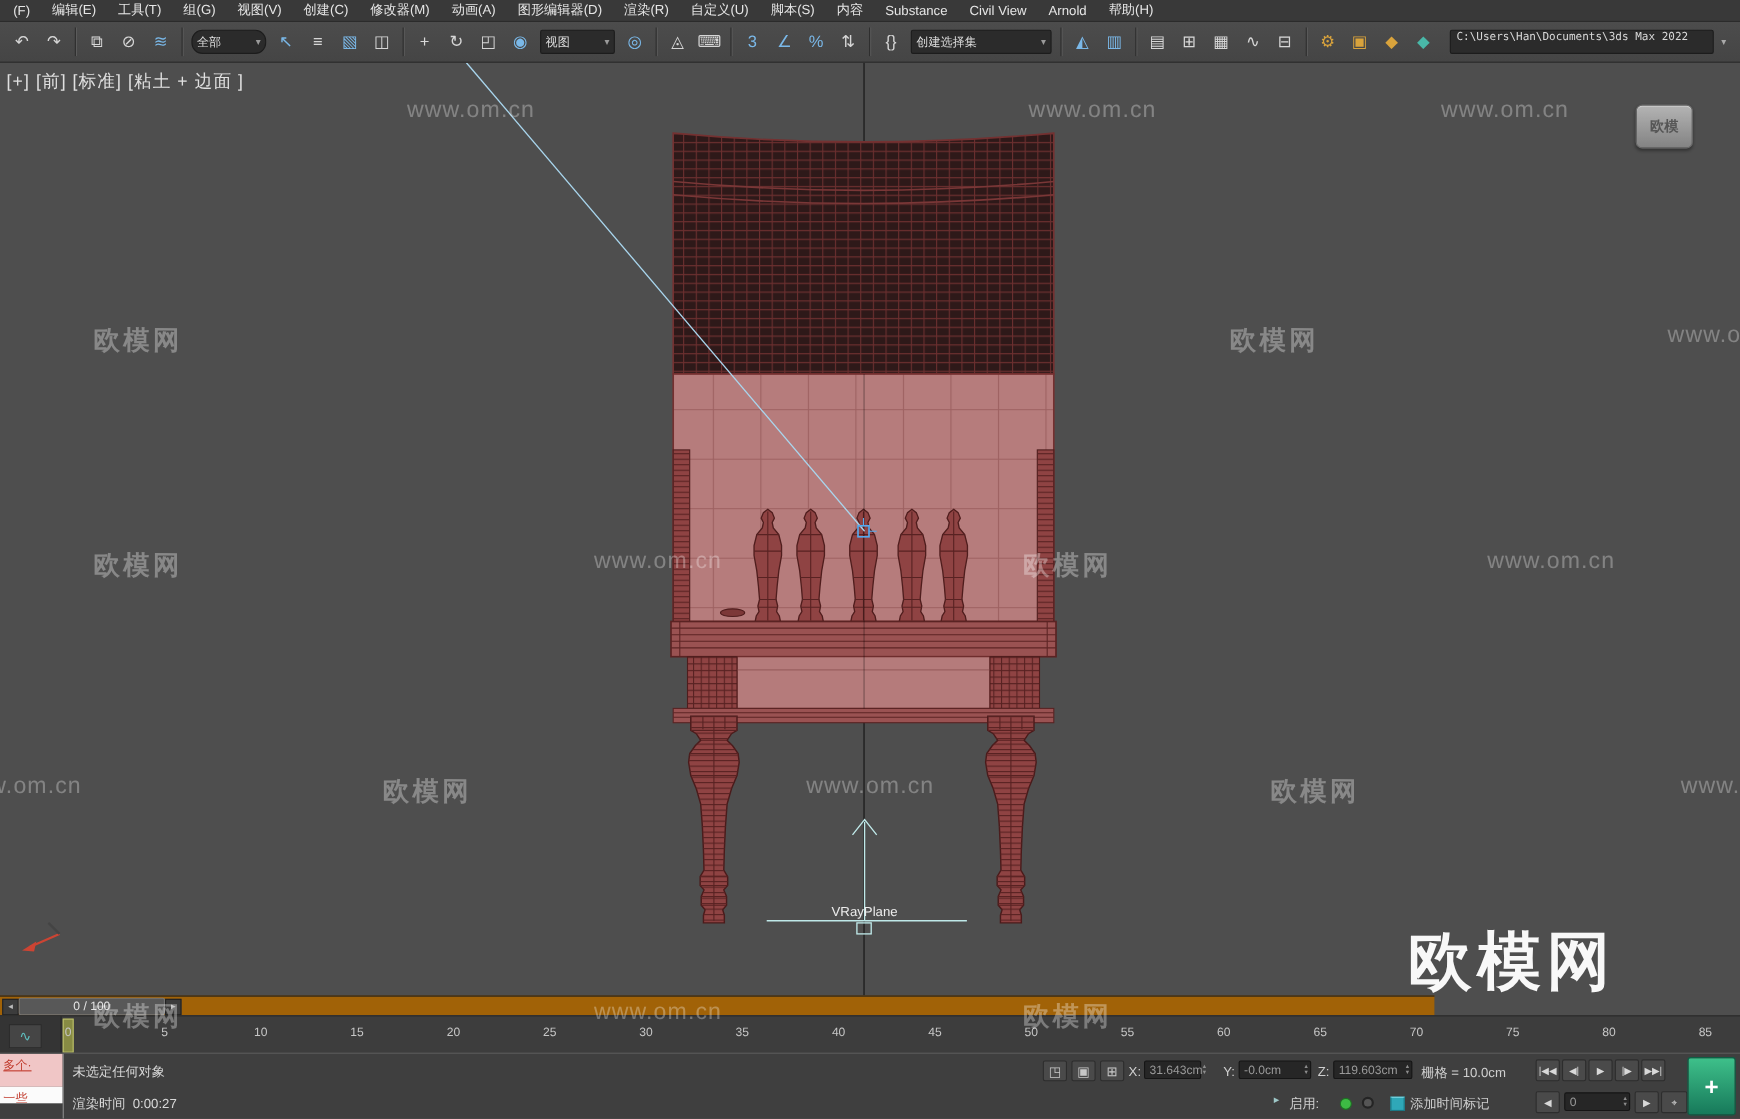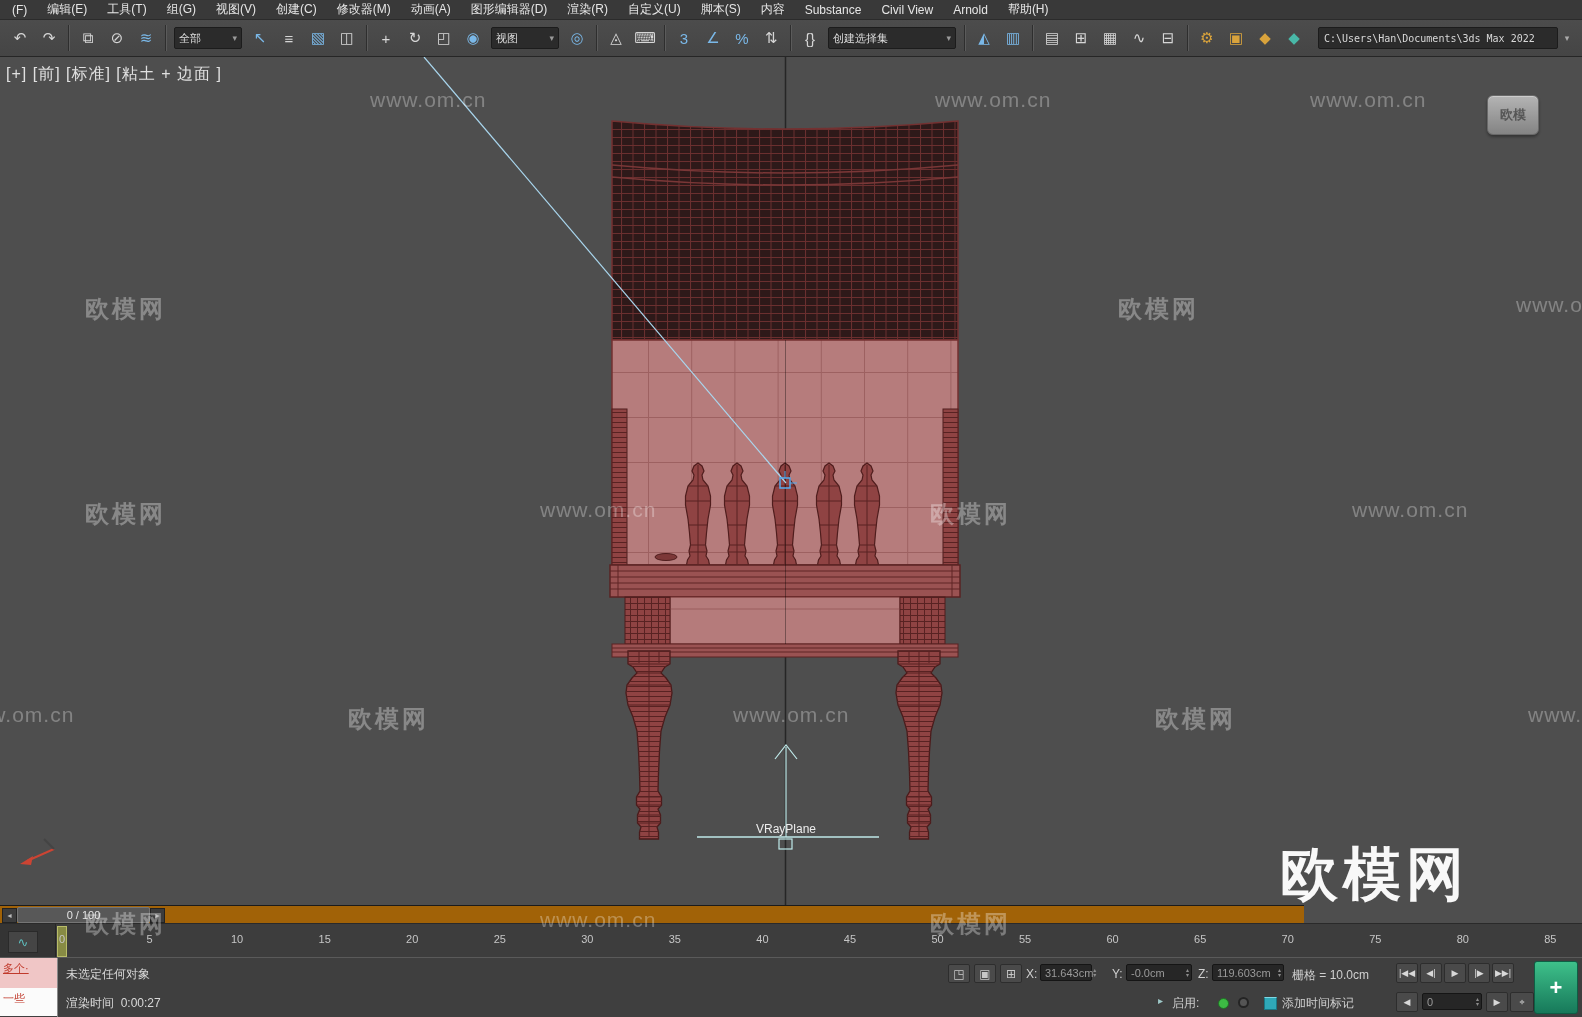--- a/index.html
+++ b/index.html
@@ -18,21 +18,21 @@
   #tb-icons{display:flex;align-items:center;gap:1px}
   .tb-btn{width:26px;height:26px;display:flex;align-items:center;justify-content:center;color:#d6d6d6;
     font-size:15px;border:1px solid transparent;border-radius:2px;flex:none}
   .tb-sep{width:1px;height:26px;background:#2e2e2e;box-shadow:1px 0 0 #5b5b5b;margin:0 4px;flex:none}
   .tb-dd{height:20px;background:#2b2b2b;border:1px solid #1c1c1c;border-radius:2px;display:flex;align-items:center;
     justify-content:space-between;padding:0 4px;font-size:11px;color:#ddd;margin:0 3px;flex:none}
   .dd-t{white-space:nowrap;overflow:hidden}
   .dd-a{color:#9a9a9a;font-size:9px;margin-left:4px}
   #pathfield{margin-left:auto;width:228px;height:20px;background:#2b2b2b;border:1px solid #1c1c1c;border-radius:2px;
     color:#d8d8d8;font-family:"DejaVu Sans Mono","Liberation Mono",monospace;font-size:10px;
-    display:flex;align-items:center;padding:0 5px;white-space:nowrap;overflow:hidden;flex:none}
+    display:flex;padding:0 5px;white-space:nowrap;overflow:hidden;flex:none}
   #path-dd{width:16px;height:20px;font-size:9px;color:#aaa}
   
   #viewport{position:absolute;left:0;top:57px;width:1582px;height:848px;background:#4e4e4e;z-index:1}
   #vp-label{position:absolute;left:6px;top:7px;color:#e0e0e0;font-size:16px;z-index:5;letter-spacing:1px}
   #om-chip{position:absolute;left:1487px;top:38px;width:50px;height:38px;z-index:5;
     background:linear-gradient(#c6c6c6,#8d8d8d);border:1px solid #6e6e6e;border-radius:6px;
     box-shadow:inset 0 1px 0 #e2e2e2,0 2px 3px rgba(0,0,0,.4);
     display:flex;align-items:center;justify-content:center;color:#585858;font-weight:bold;font-size:13px;opacity:.85}
   
   #timeslider{position:absolute;left:0;top:905px;width:1304px;height:18px;background:#a16207;
@@ -48,21 +48,21 @@
   .tick{position:absolute;top:9px;transform:translateX(-50%);color:#c6c6c6;font-size:11px}
   #tb-left{position:absolute;left:0;top:0;width:55px;height:34px;background:#343434;border-right:1px solid #262626}
   #curve-btn{position:absolute;left:8px;top:7px;width:28px;height:20px;background:#454545;border:1px solid #2a2a2a;
     color:#5fc0c0;display:flex;align-items:center;justify-content:center;font-size:13px}
   #frame-marker{position:absolute;left:57px;top:2px;width:8px;height:29px;background:#878b44;border:1px solid #b9bd6a}
   
   #statusbar{position:absolute;left:0;top:957px;width:1582px;height:60px;background:#3f3f3f;
     border-top:1px solid #5a5a5a;z-index:30;box-sizing:border-box;font-size:12px}
   #listener{position:absolute;left:0;top:0;width:57px;height:59px;border-right:1px solid #8a8a8a;overflow:hidden}
   .lst-pink{height:30px;background:#f0c6c6;color:#c0392b;font-size:11px;padding:3px 3px 0;box-sizing:border-box;text-decoration:underline}
-  .lst-white{height:28px;background:#fbfbfb;color:#c0392b;font-size:11px;padding:3px 3px 0;box-sizing:border-box;}
+  .lst-white{height:15px;background:#fbfbfb;color:#c0392b;font-size:11px;padding:3px 3px 0;box-sizing:border-box;}
   #prompt{position:absolute;left:66px;top:8px;color:#d8d8d8;white-space:nowrap}
   #rendertime{position:absolute;left:66px;top:37px;color:#d8d8d8;white-space:nowrap}
   .st-icon{position:absolute;top:6px;width:22px;height:19px;background:#4a4a4a;border:1px solid #2d2d2d;border-radius:2px;
     color:#c8c8c8;display:flex;align-items:center;justify-content:center;font-size:12px;box-sizing:border-box}
   .st-label{position:absolute;color:#cfcfcf;white-space:nowrap}
   .st-field{position:absolute;height:17px;background:#262626;border:1px solid #151515;color:#9a9a9a;font-size:11px;
     display:flex;align-items:center;justify-content:space-between;padding:0 2px 0 4px;border-radius:2px;box-sizing:border-box}
   .spin{white-space:pre;font-size:6px;line-height:5px;color:#8d8d8d;text-align:center}
   .st-btn{width:22px;height:20px;background:#4a4a4a;border:1px solid #2d2d2d;border-radius:2px;color:#d8d8d8;
     display:flex;align-items:center;justify-content:center;font-size:9px;box-sizing:border-box;flex:none}
@@ -118,21 +118,21 @@
 
 <div id="toolbar">
   <div id="tb-icons">
       <div class="tb-btn">↶</div>
       <div class="tb-btn">↷</div>
       <div class="tb-sep"></div>
       <div class="tb-btn">⧉</div>
       <div class="tb-btn">⊘</div>
       <div class="tb-btn" style="color: rgb(122, 184, 232);">≋</div>
       <div class="tb-sep"></div>
-      <div class="tb-dd" style="width: 58px;">
+      <div class="tb-dd" style="width: 58px; border-radius: 10px;">
         <div class="dd-t">全部</div>
         <div class="dd-a">▾</div>
       </div>
       <div class="tb-btn" style="color: rgb(122, 184, 232);">↖</div>
       <div class="tb-btn">≡</div>
       <div class="tb-btn" style="color: rgb(122, 184, 232);">▧</div>
       <div class="tb-btn">◫</div>
       <div class="tb-sep"></div>
       <div class="tb-btn" style="color: rgb(216, 216, 216);">+</div>
       <div class="tb-btn">↻</div>

